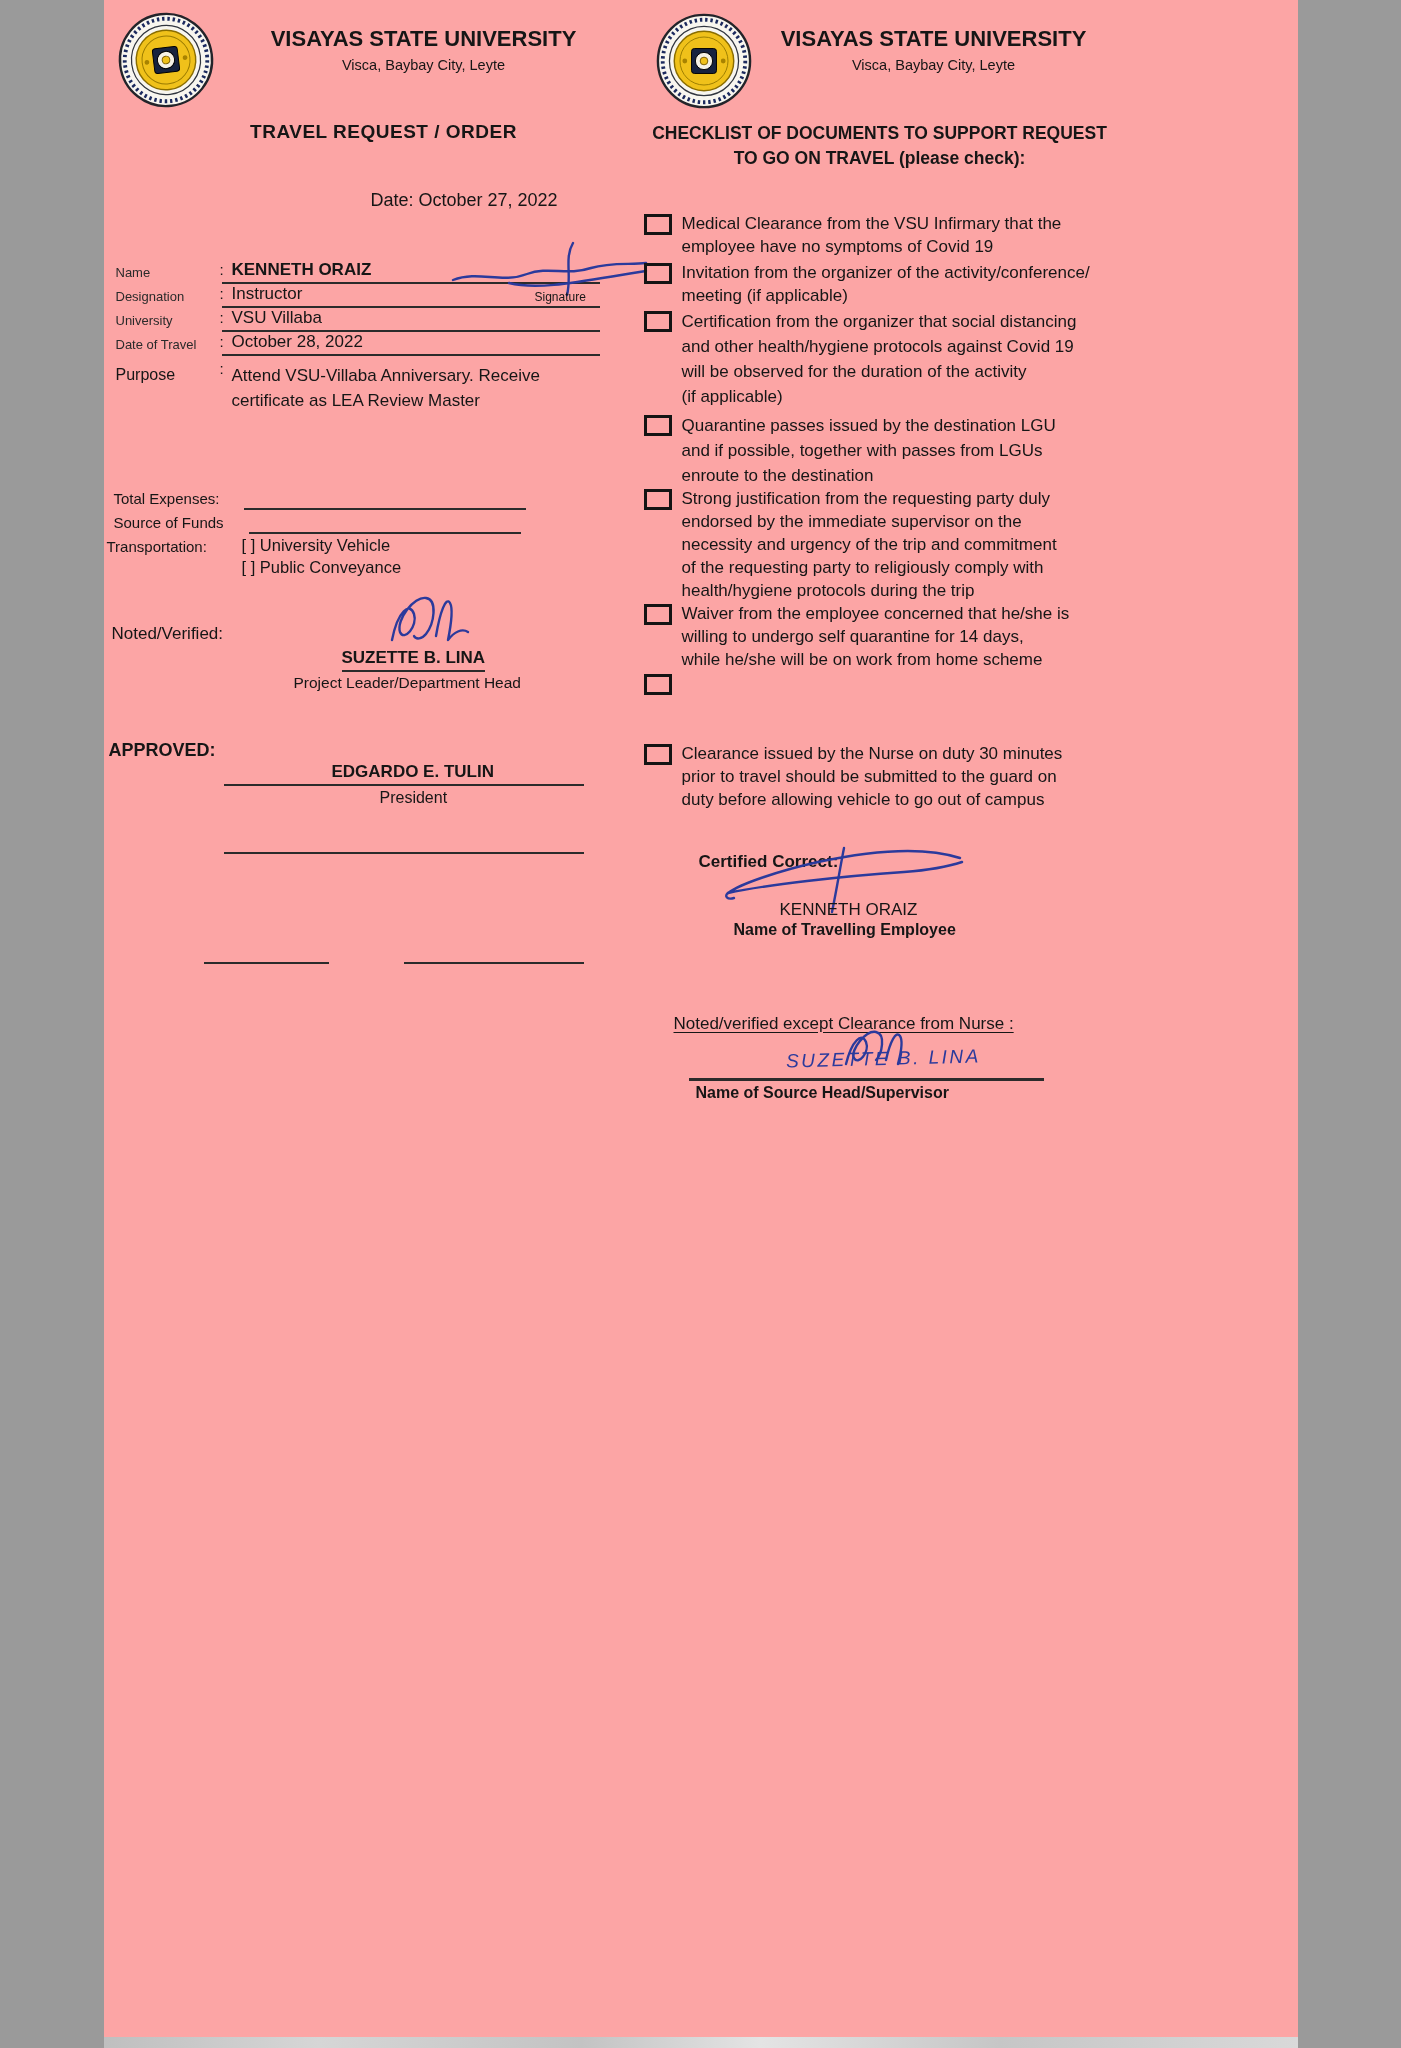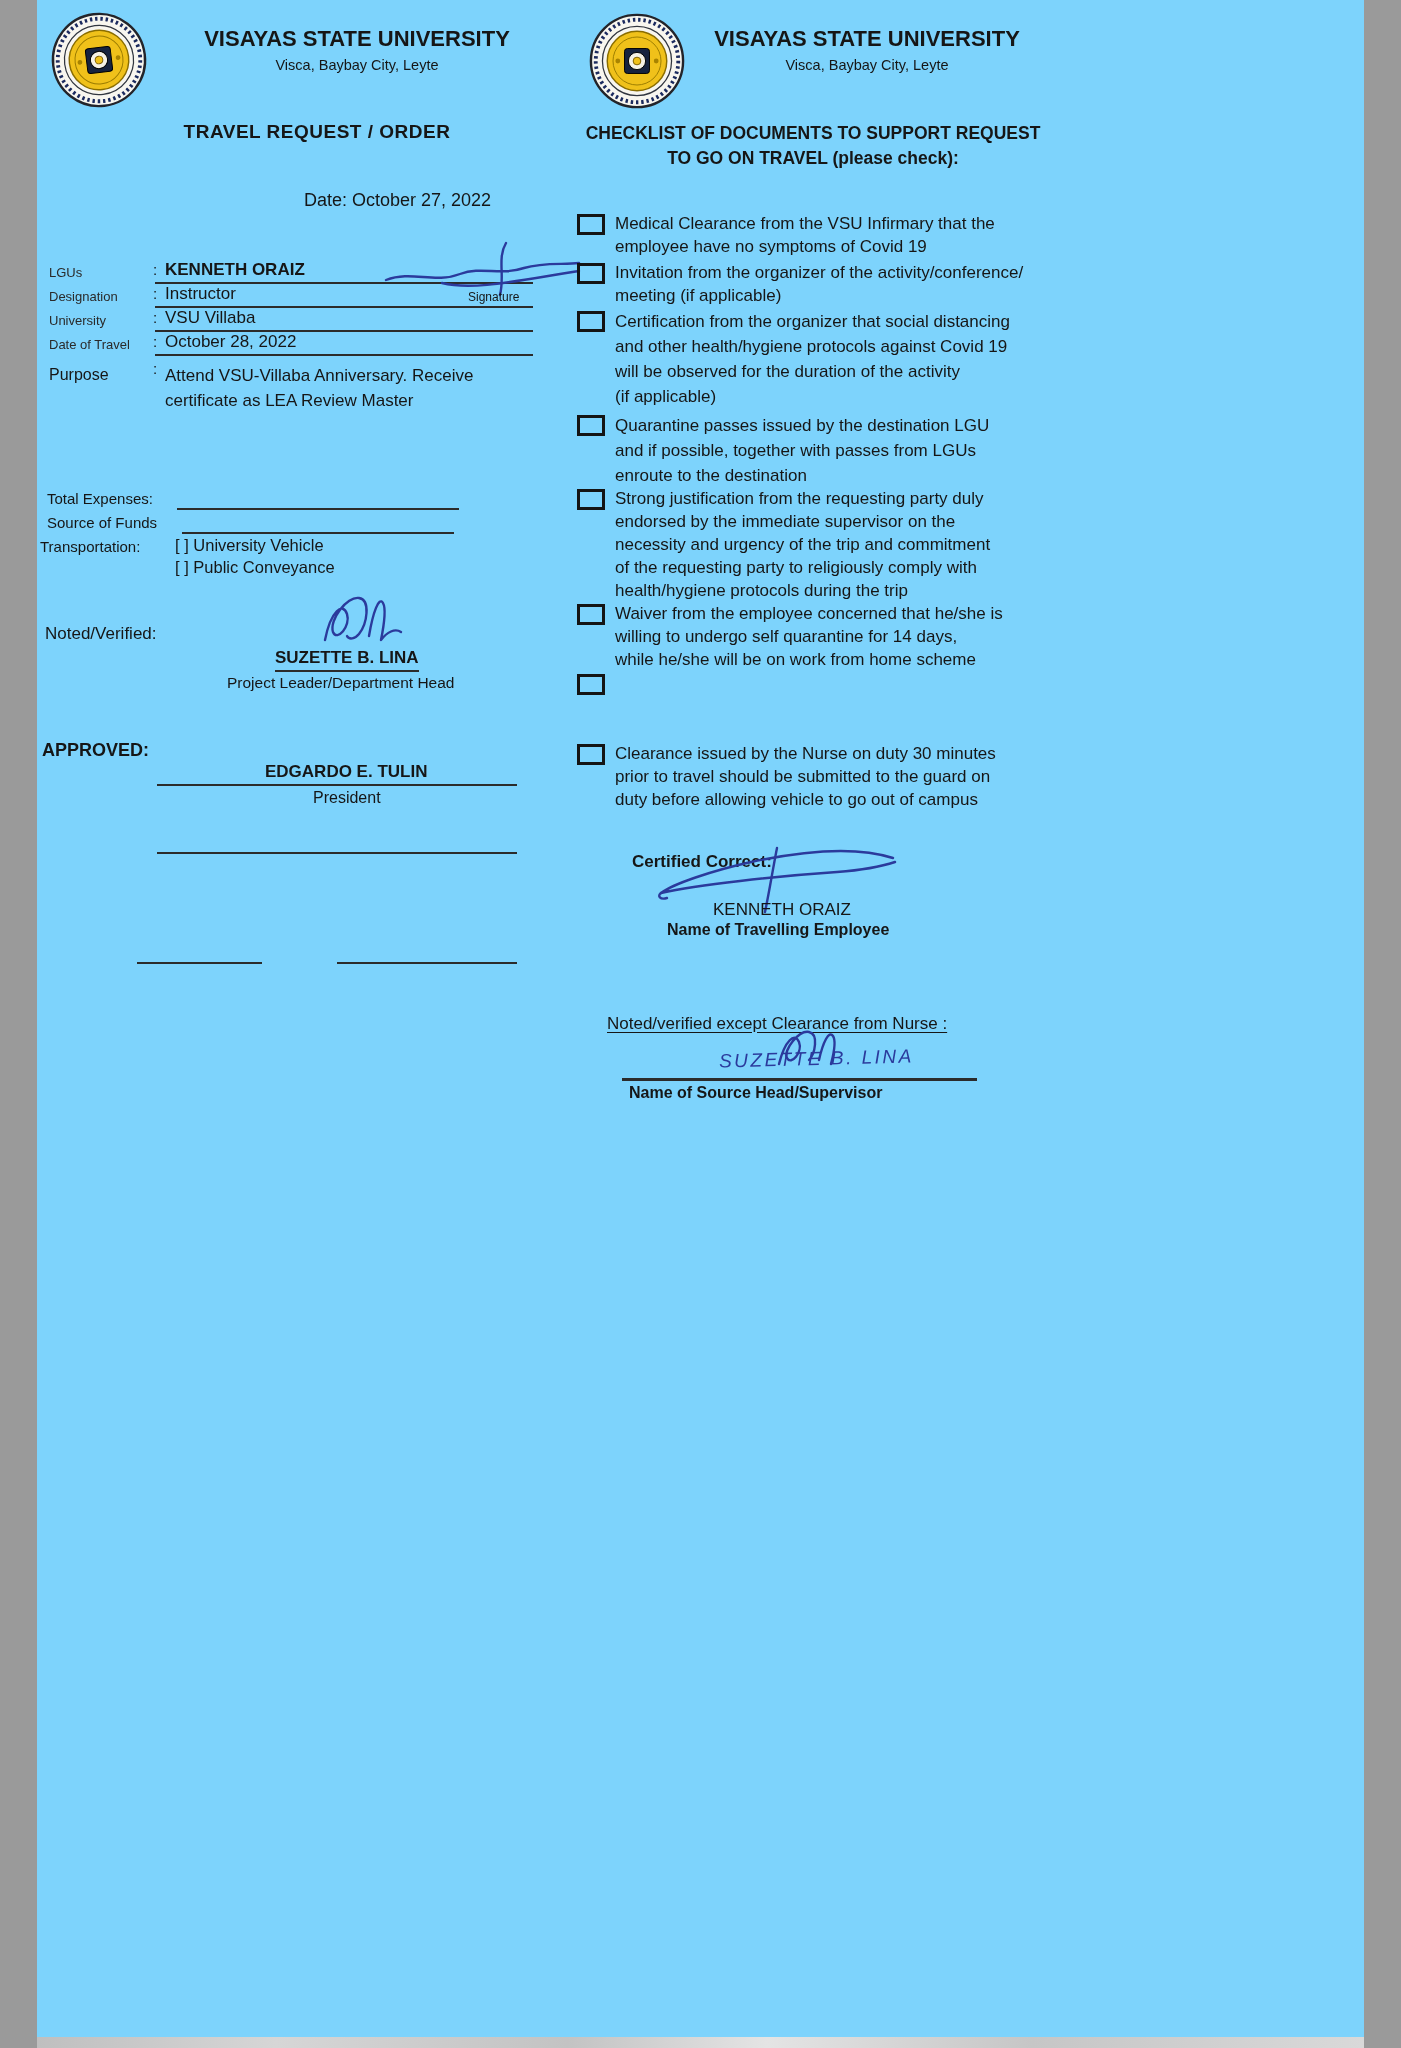--- a/index.html
+++ b/index.html
@@ -1,19 +1,19 @@
 <!DOCTYPE html>
 <html><head>
 <meta charset="utf-8">
 <style>
   * { margin:0; padding:0; box-sizing:border-box; }
   html,body { background:#9a9a9a; }
   .page {
-    position:relative; width:1327px; height:2048px; margin:0 auto;
-    background:#7dd3fc; color:#161616; overflow:hidden;
+    position:relative; width:1194px; height:2048px; margin:0 auto;
+    background:#fca5a5; color:#161616; overflow:hidden;
     font-family:"Liberation Sans","DejaVu Sans",sans-serif;
   }
   .abs { position:absolute; }
   .b { font-weight:bold; }
   .center { text-align:center; }
   .hline { position:absolute; height:0; border-bottom:2px solid #2b2b2b; }
   .hline.thick { border-bottom-width:3px; }
   .pre { white-space:pre-line; }
   .sig path { fill:none; stroke:#2b3a9c; stroke-width:2.4; stroke-linecap:round; stroke-linejoin:round; }
   .frow { position:absolute; left:12px; width:482px; height:24px; }
@@ -48,21 +48,21 @@
   </svg>
 
   <div class="abs b center" style="left:130px; top:26px; width:380px; font-size:22px;">VISAYAS STATE UNIVERSITY</div>
   <div class="abs center" style="left:130px; top:57px; width:380px; font-size:14.5px;">Visca, Baybay City, Leyte</div>
 
   <div class="abs b center" style="left:100px; top:121px; width:360px; font-size:19px; letter-spacing:0.5px;">TRAVEL REQUEST / ORDER</div>
 
   <div class="abs" style="left:267px; top:190px; font-size:18px;">Date: October 27, 2022</div>
 
   <div class="frow" style="top:260px;">
-    <span class="flabel">LGUs</span>
+    <span class="flabel">Name</span>
     <span class="fcolon">:</span>
     <span class="fval b">KENNETH ORAIZ</span>
     <span class="fline"></span>
   </div>
   <div class="frow" style="top:284px;">
     <span class="flabel">Designation</span>
     <span class="fcolon">:</span>
     <span class="fval">Instructor</span>
     <span class="fline"></span>
   </div>

